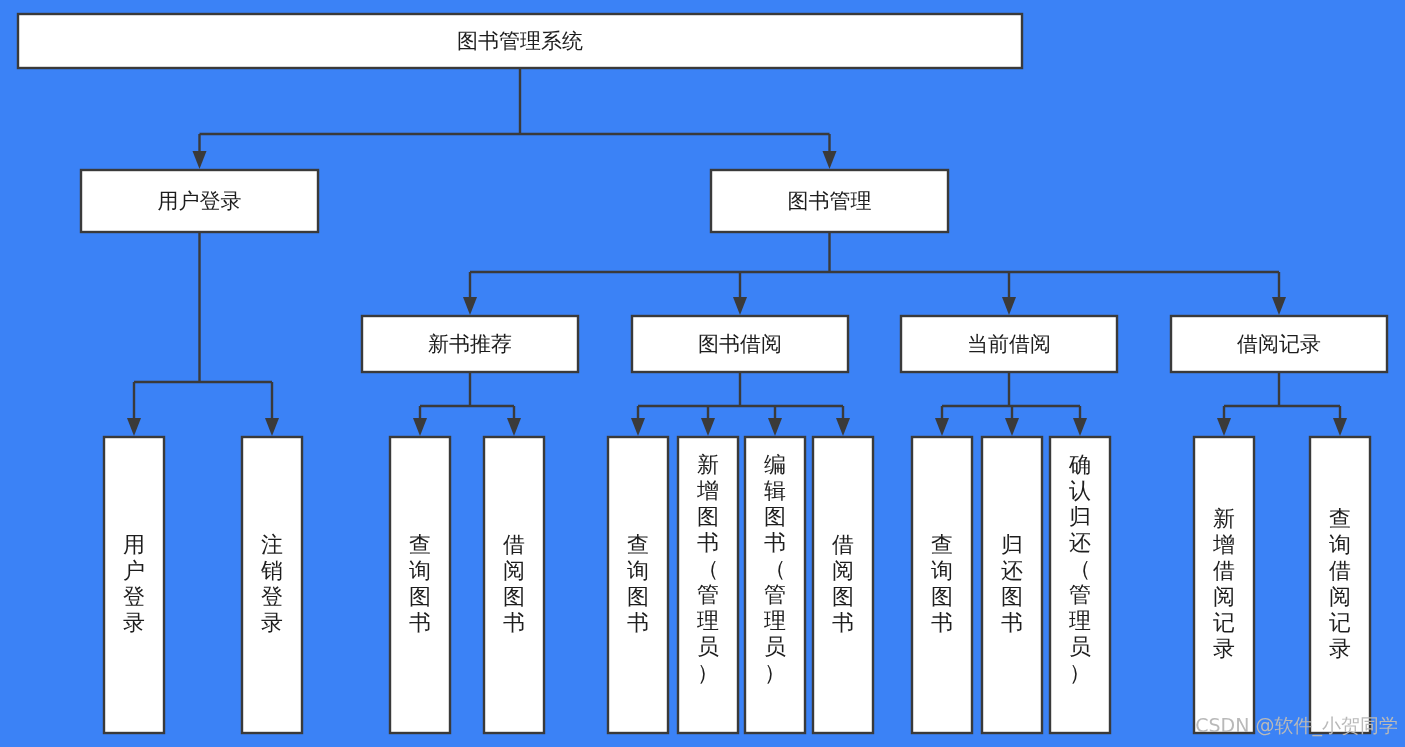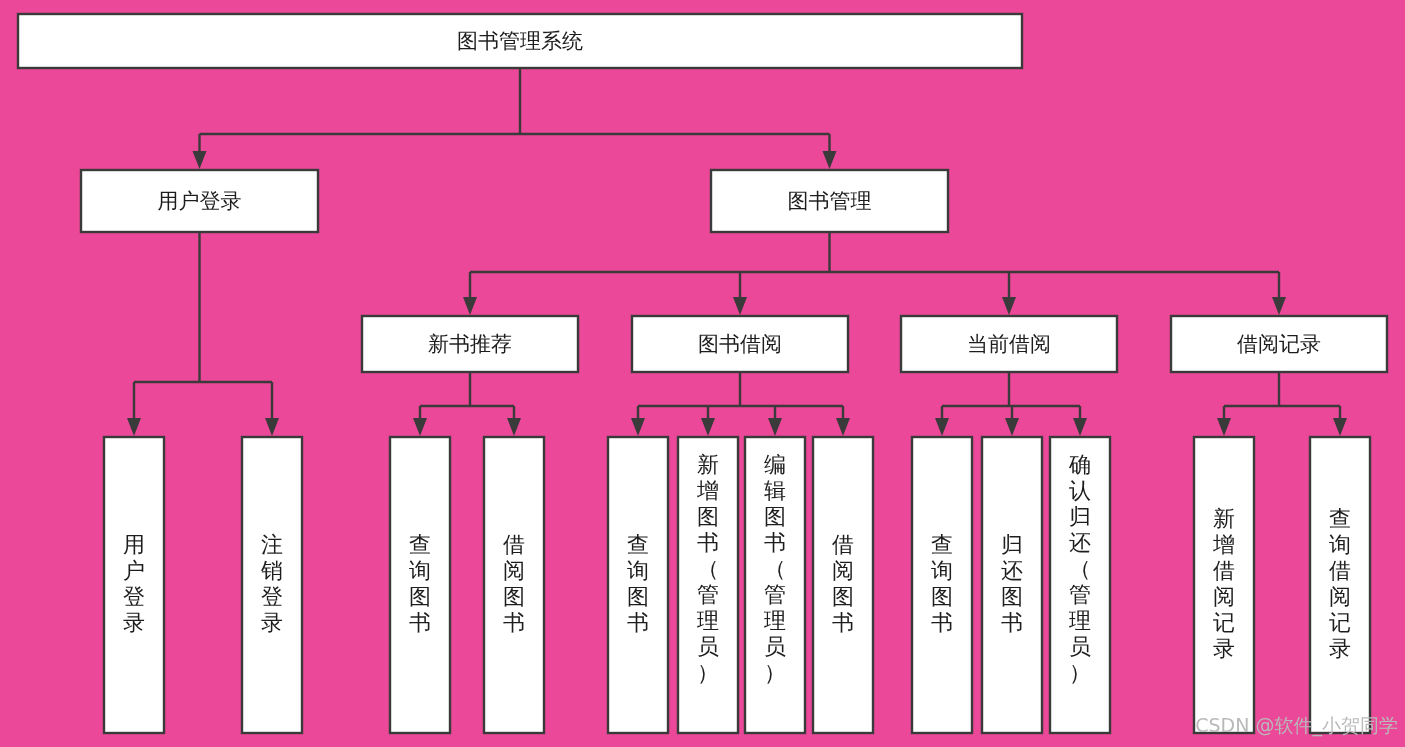--- a/index.html
+++ b/index.html
@@ -7,21 +7,21 @@
     padding: 0;
     background: #ffffff;
   }
   body {
     font-family: "DejaVu Sans", "Liberation Sans", sans-serif;
   }
   #diagram-root {
     position: relative;
     width: 1405px;
     height: 747px;
-    background: #ec4899;
+    background: #3b82f6;
     overflow: hidden;
   }
   svg.diagram-canvas {
     position: absolute;
     left: 0;
     top: 0;
     width: 1405px;
     height: 747px;
   }
   .node-box {

